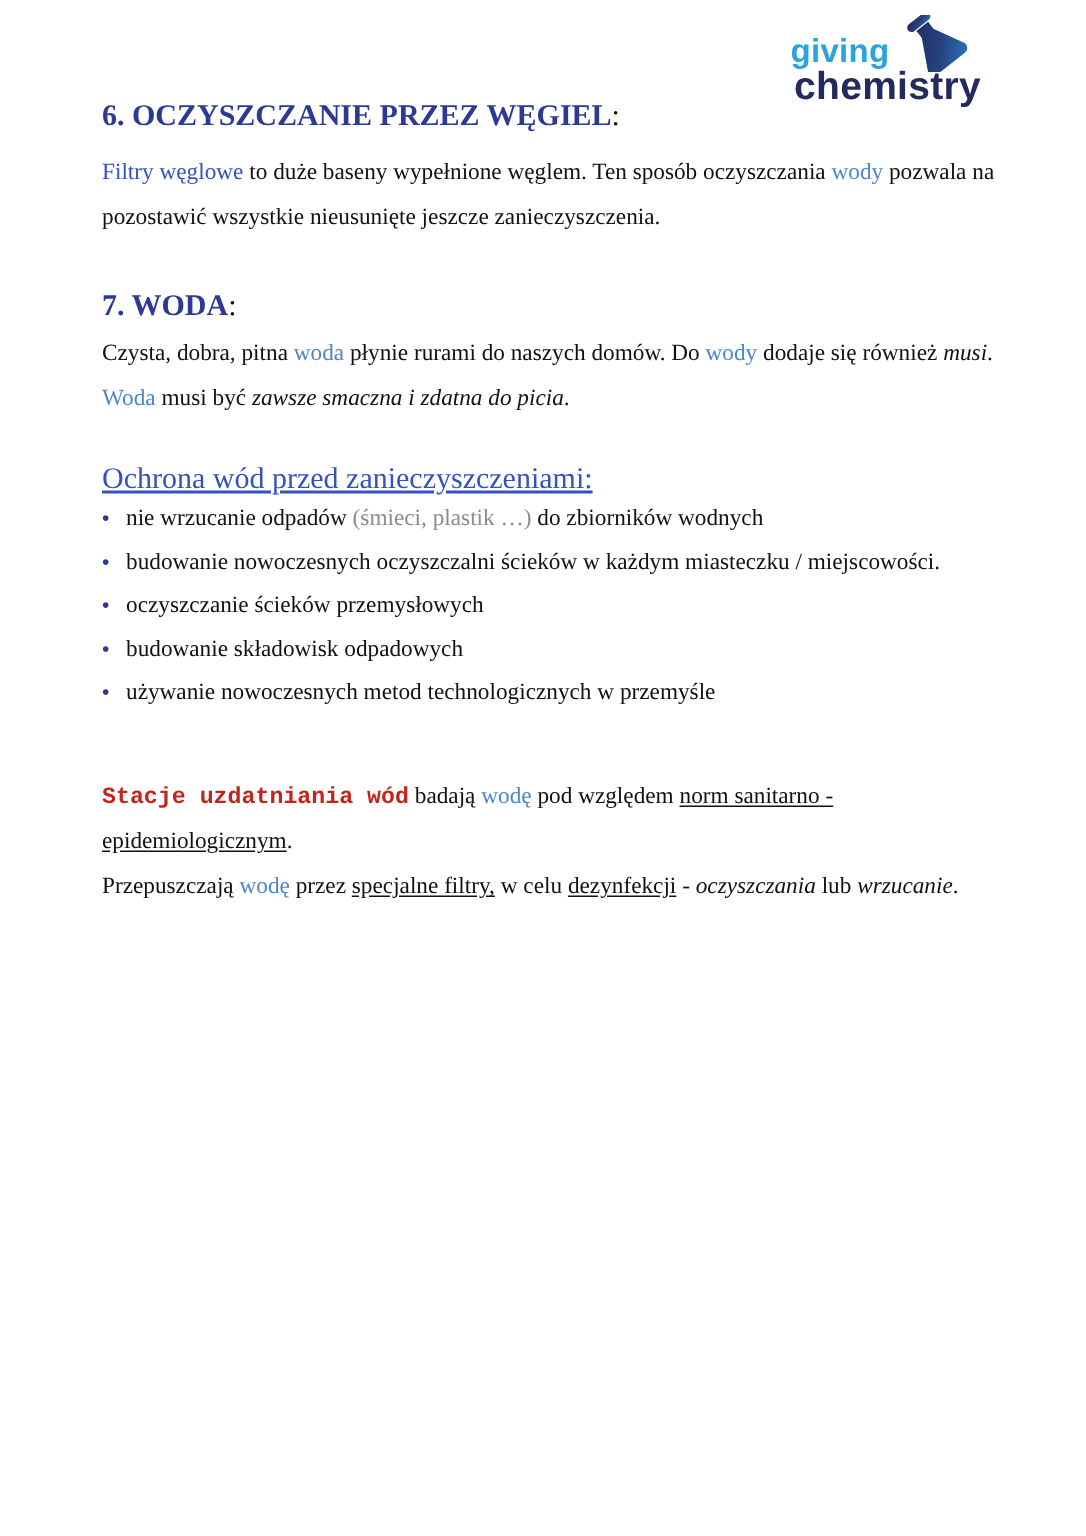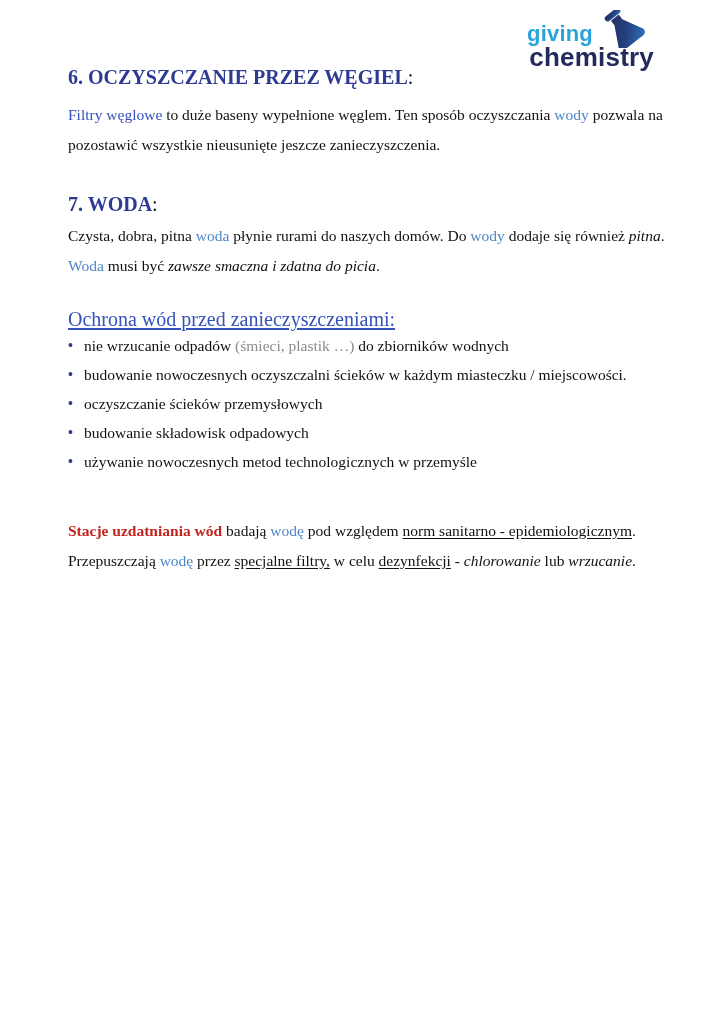--- a/index.html
+++ b/index.html
@@ -11,21 +11,21 @@
     position:relative; width:664px; height:1024px; background:#ffffff;
     font-family:"Liberation Serif","DejaVu Serif",serif;
     font-size:15.5px; color:var(--text); overflow:hidden;
   }
   .abs{position:absolute; left:68px; width:600px;}
   .line{line-height:30px; white-space:normal;}
   .heading{font-size:20px; line-height:22px;}
   .c-navy{color:var(--navy);}
   .c-royal{color:var(--royal);}
   .c-steel{color:var(--steel);}
-  .c-red{color:var(--red);}
+  .c-red{color:var(--red);font-family:Liberation Mono, monospace;}
   .c-gray{color:var(--gray);}
   .bold{font-weight:bold;}
   .italic{font-style:italic;}
   .underline{text-decoration:underline; text-underline-offset:2px;}
   .bullets .bullet-row{line-height:29px; display:flex;}
   .bullet-dot{
     color:var(--navy); width:16px; flex:0 0 16px; font-size:14px;
     font-family:"Liberation Sans",sans-serif;
   }
   .bullet-text{flex:1;}
@@ -68,21 +68,21 @@
   <div class="abs heading" style="top:66px"><span class="c-navy bold">6. OCZYSZCZANIE PRZEZ WĘGIEL</span><span>:</span></div>
 
   <div class="abs" style="top:100px">
     <div class="line"><span class="c-royal">Filtry węglowe</span><span> to duże baseny wypełnione węglem. Ten sposób oczyszczania </span><span class="c-steel">wody</span><span> pozwala na</span></div>
     <div class="line"><span>pozostawić wszystkie nieusunięte jeszcze zanieczyszczenia.</span></div>
   </div>
 
   <div class="abs heading" style="top:193px"><span class="c-navy bold">7. WODA</span><span>:</span></div>
 
   <div class="abs" style="top:221px">
-    <div class="line"><span>Czysta, dobra, pitna </span><span class="c-steel">woda</span><span> płynie rurami do naszych domów. Do </span><span class="c-steel">wody</span><span> dodaje się również </span><span class="italic">pitna</span><span>.</span></div>
+    <div class="line"><span>Czysta, dobra, pitna </span><span class="c-steel">woda</span><span> płynie rurami do naszych domów. Do </span><span class="c-steel">wody</span><span> dodaje się również </span><span class="italic">musi</span><span>.</span></div>
     <div class="line"><span class="c-steel">Woda</span><span> musi być </span><span class="italic">zawsze smaczna i zdatna do picia</span><span>.</span></div>
   </div>
 
   <div class="abs heading" style="top:308px"><span class="c-royal underline">Ochrona wód przed zanieczyszczeniami:</span></div>
 
   <div class="abs bullets" style="top:331px">
     <div class="bullet-row">
       <span class="bullet-dot">•</span>
       <span class="bullet-text"><span>nie wrzucanie odpadów </span><span class="c-gray">(śmieci, plastik …)</span><span> do zbiorników wodnych</span></span>
     </div>
@@ -99,16 +99,16 @@
       <span class="bullet-text"><span>budowanie składowisk odpadowych</span></span>
     </div>
     <div class="bullet-row">
       <span class="bullet-dot">•</span>
       <span class="bullet-text"><span>używanie nowoczesnych metod technologicznych w przemyśle</span></span>
     </div>
   </div>
 
   <div class="abs" style="top:516px">
     <div class="line"><span class="c-red bold">Stacje uzdatniania wód</span><span> badają </span><span class="c-steel">wodę</span><span> pod względem </span><span class="underline">norm sanitarno - epidemiologicznym</span><span>.</span></div>
-    <div class="line"><span>Przepuszczają </span><span class="c-steel">wodę</span><span> przez </span><span class="underline">specjalne filtry,</span><span> w celu </span><span class="underline">dezynfekcji</span><span> - </span><span class="italic">chlorowanie</span><span> lub </span><span class="italic">wrzucanie</span><span>.</span></div>
+    <div class="line"><span>Przepuszczają </span><span class="c-steel">wodę</span><span> przez </span><span class="underline">specjalne filtry,</span><span> w celu </span><span class="underline">dezynfekcji</span><span> - </span><span class="italic">oczyszczania</span><span> lub </span><span class="italic">wrzucanie</span><span>.</span></div>
   </div>
 
 </div>
 
 </body></html>

